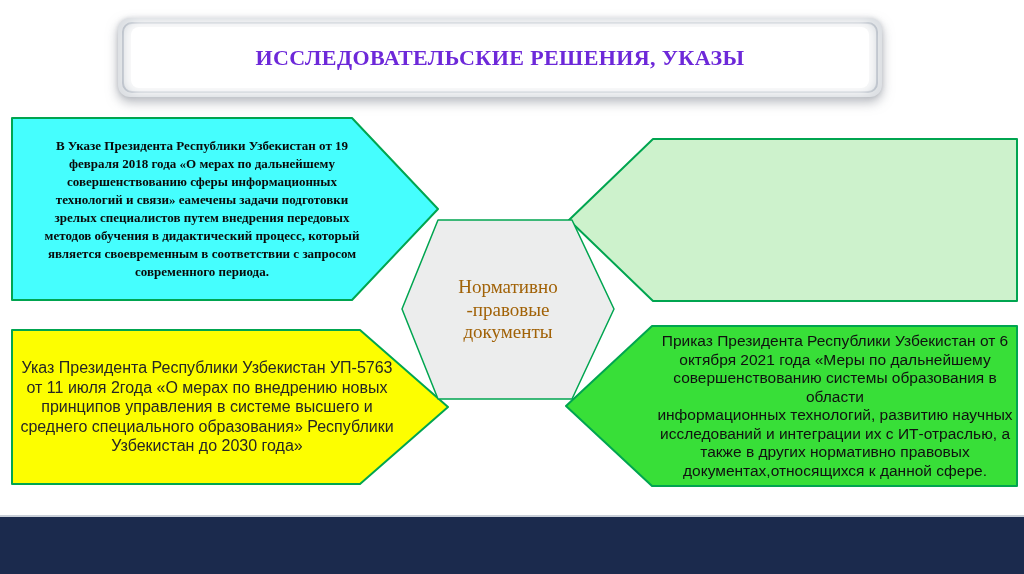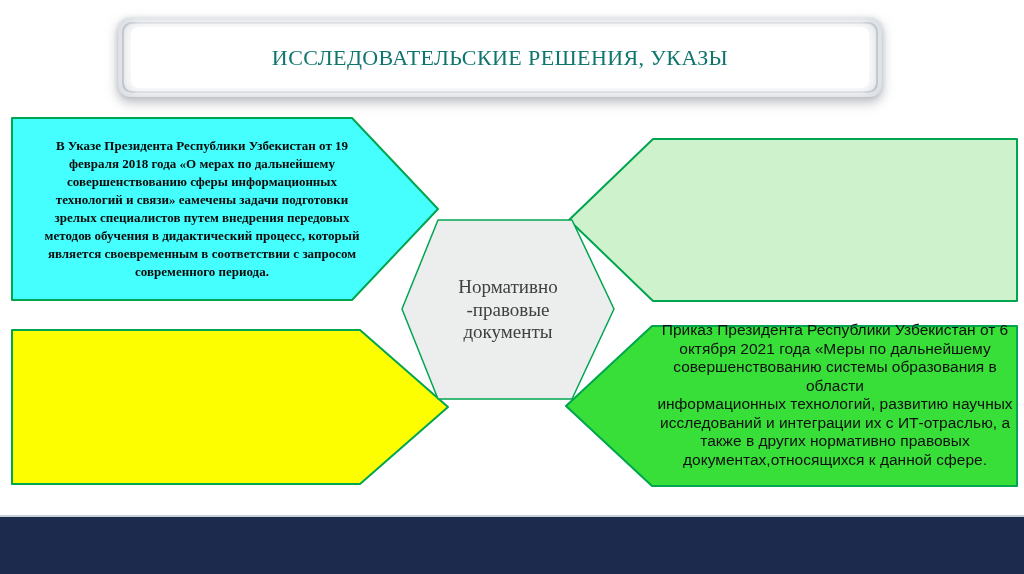--- a/index.html
+++ b/index.html
@@ -34,24 +34,24 @@
     border-radius: 8px;
     box-shadow: 0 0 8px 5px rgba(255,255,255,.95), 0 0 3px rgba(150,156,166,.45);
   }
   .banner-title {
     position: absolute;
     inset: 0;
     display: flex;
     align-items: center;
     justify-content: center;
     font-family: "Liberation Serif", serif;
-    font-weight: normal;
+    font-weight: bold;
     font-size: 22px;
     letter-spacing: .4px;
-    color: #0f766e;
+    color: #6d28d9;
     white-space: nowrap;
   }
 
   
   svg.shapes { position: absolute; left: 0; top: 0; }
   polygon.shape { stroke: #00A550; stroke-width: 2; stroke-linejoin: round; }
   polygon.hex   { stroke: #00A550; stroke-width: 1.5; stroke-linejoin: round; }
 
   
   .txt {
@@ -75,29 +75,29 @@
     font-family: "Liberation Serif", serif;
     font-size: 16px; line-height: 21.5px;
     color: #843C0C;
   }
   .txt-yellow {
     left: 16px; top: 332px; width: 382px; height: 150px;
     font-size: 16px; line-height: 19.5px;
     color: #262626;
   }
   .txt-green {
-    left: 650px; top: 317px; width: 370px; height: 156px;
+    left: 650px; top: 328px; width: 370px; height: 156px;
     font-size: 15.5px; line-height: 18.5px;
     color: #101010;
   }
   .txt-hex {
     left: 418px; top: 248px; width: 180px; height: 124px;
     font-family: "Liberation Serif", serif;
     font-size: 19px; line-height: 22.5px;
-    color: #404040;
+    color: #a16207;
   }
 
   
   .footer-line {
     position: absolute;
     left: 0; top: 515px;
     width: 1024px; height: 2px;
     background: #c9cfd8;
   }
   .footer-bar {
@@ -127,20 +127,25 @@
   </svg>
 
   <div class="txt txt-cyan">В Указе Президента Республики Узбекистан от 19
 февраля 2018 года «О мерах по дальнейшему
 совершенствованию сферы информационных
 технологий и связи» еамечены задачи подготовки
 зрелых специалистов путем внедрения передовых
 методов обучения в дидактический процесс, который
 является своевременным в соответствии с запросом
 современного периода.</div>
+  <div class="txt txt-yellow">Указ Президента Республики Узбекистан УП-5763
+от 11 июля 2года «О мерах по внедрению новых
+принципов управления в системе высшего и
+среднего специального образования» Республики
+Узбекистан до 2030 года»</div>
   <div class="txt txt-green">Приказ Президента Республики Узбекистан от 6
 октября 2021 года «Меры по дальнейшему
 совершенствованию системы образования в области
 информационных технологий, развитию научных
 исследований и интеграции их с ИТ-отраслью, а
 также в других нормативно правовых
 документах,относящихся к данной сфере.</div>
   <div class="txt txt-hex">Нормативно
 -правовые
 документы</div>

